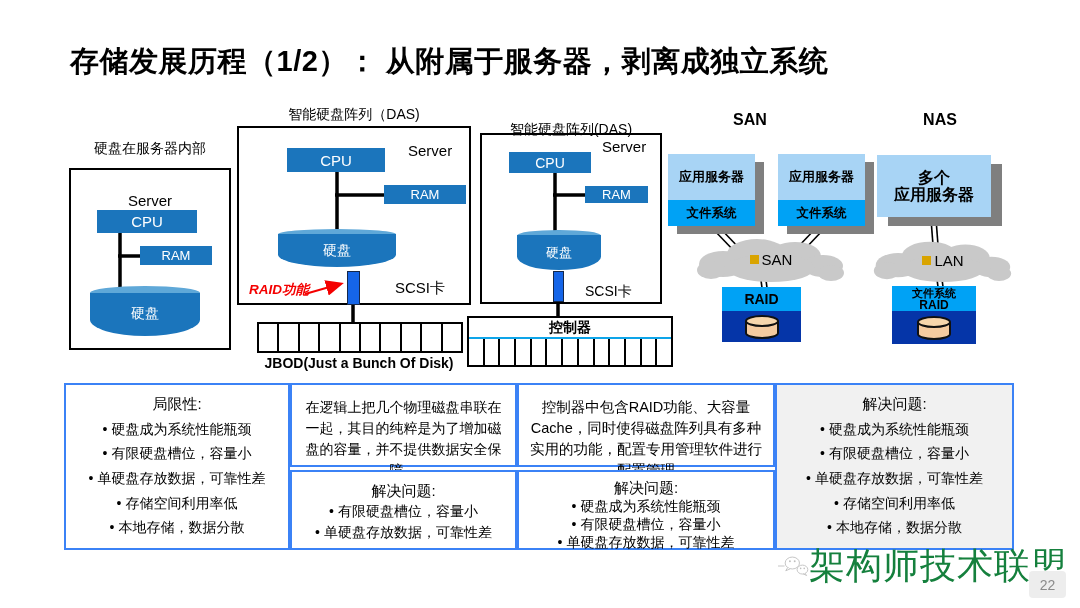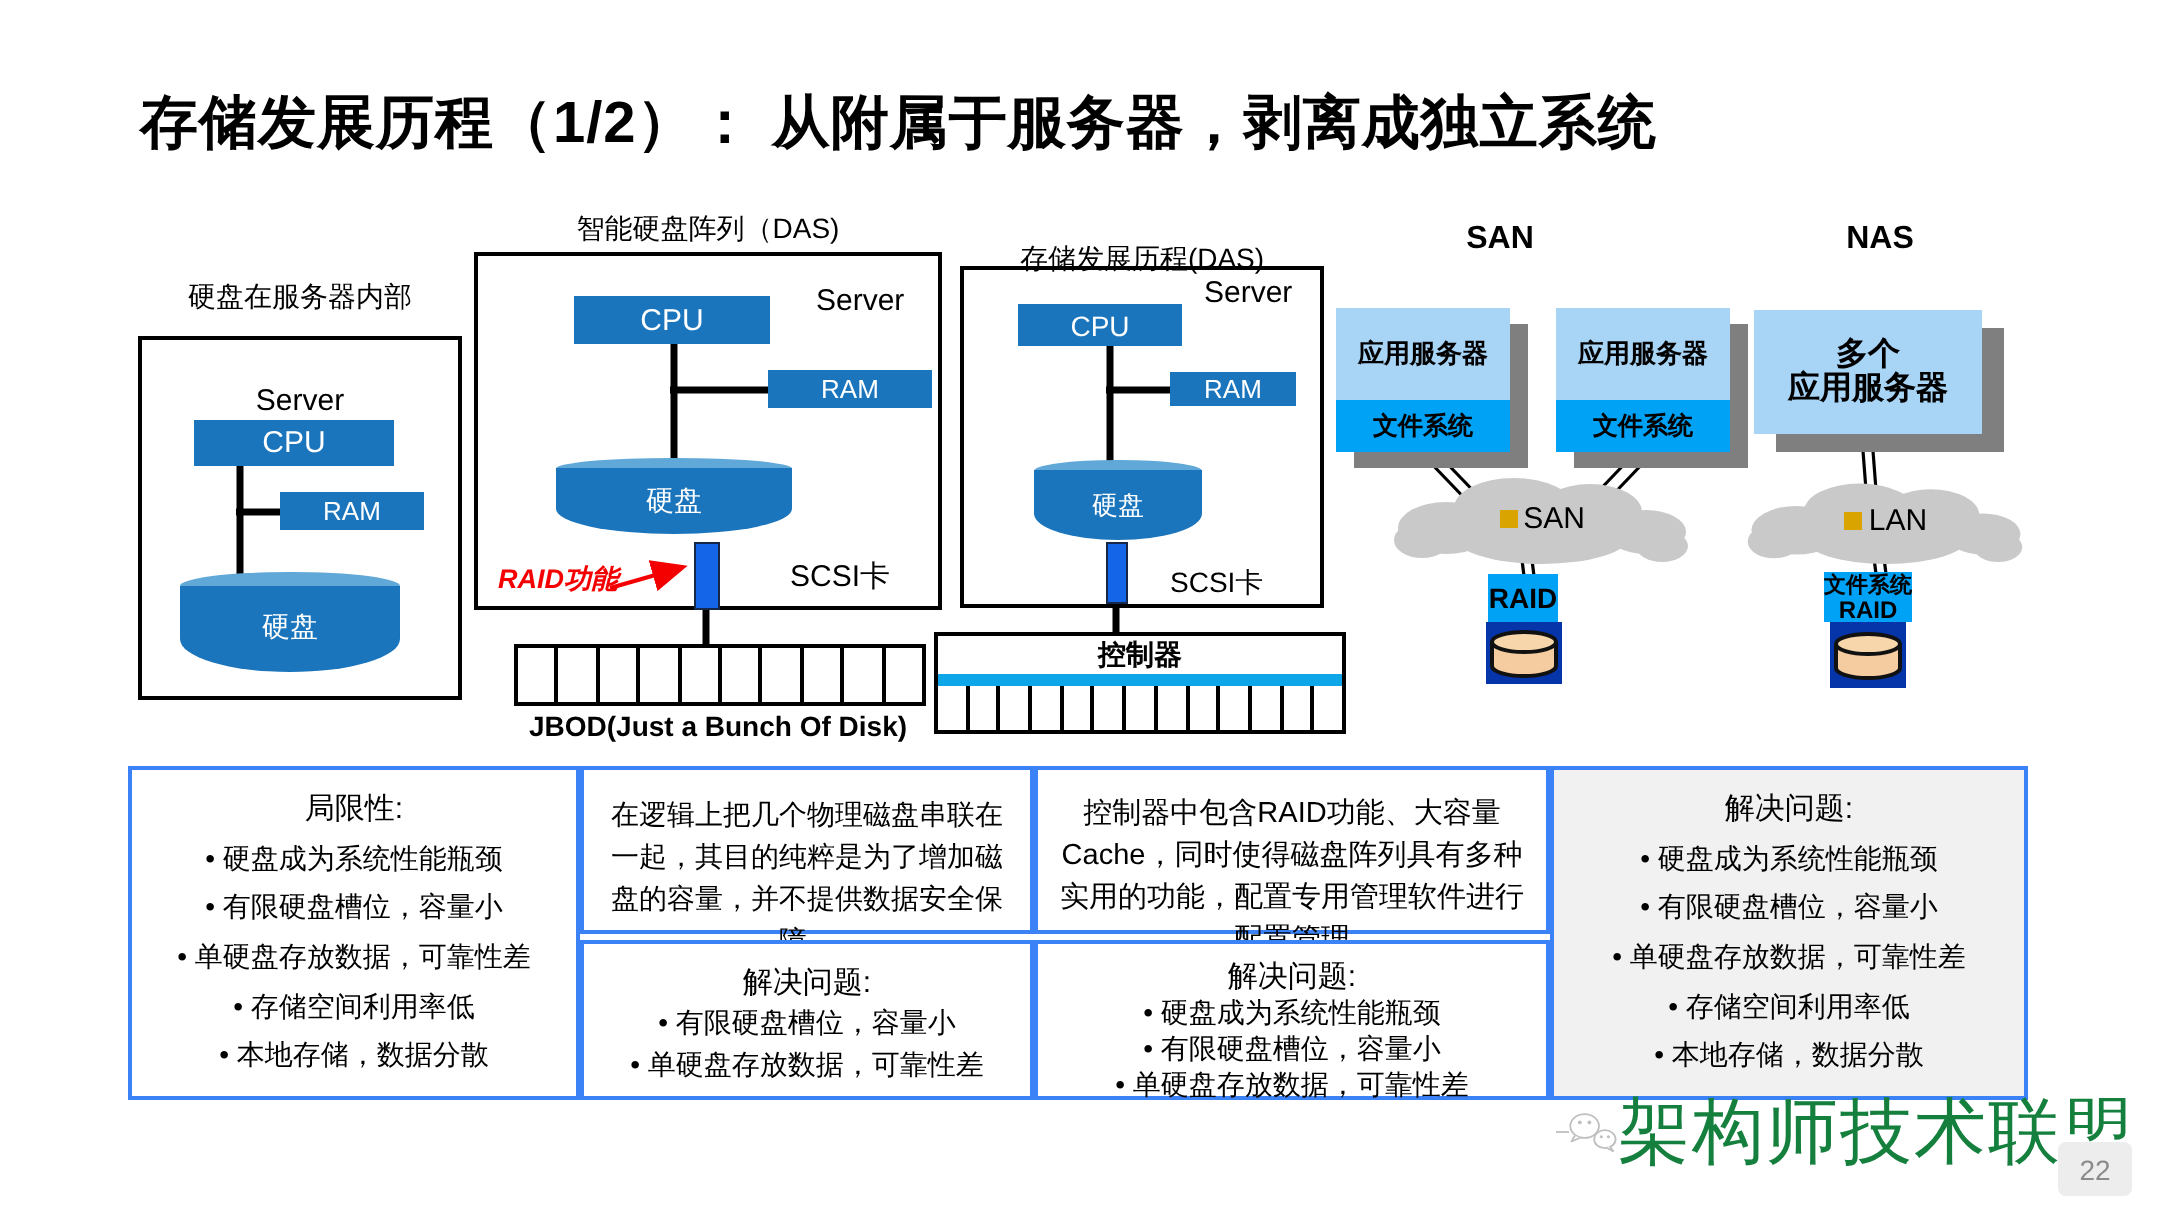--- a/index.html
+++ b/index.html
@@ -28,42 +28,42 @@
   .cyl .cyl-label{ position:absolute; inset:0; display:flex; align-items:center; justify-content:center;
                    color:#fff; font-size:14px; padding-top:5px; }
 
   .conn { background:#1565E8; border:1px solid #15284a; z-index:3; }
 
   .slot-strip { border:2px solid #000; background:#fff; display:flex; z-index:3; }
   .slot-cell { flex:1; border-right:2px solid #000; }
   .slot-cell:last-child { border-right:none; }
 
   .ctrl-assembly { border:2px solid #000; background:#fff; z-index:3; display:flex; flex-direction:column; }
-  .ctrl-bar { height:19px; border-bottom:6px solid #0ea5e9; display:flex; align-items:center; justify-content:center;
+  .ctrl-bar { height:19px; border-bottom:2px solid #0ea5e9; display:flex; align-items:center; justify-content:center;
               font-size:14px; font-weight:bold; }
   .ctrl-slots { flex:1; display:flex; }
 
   .sec-title { font-size:16px; font-weight:bold; text-align:center; z-index:3; }
 
   .srv-box { z-index:3; box-shadow:9px 8px 0 #7F7F7F; }
   .srv-top { height:46px; background:#A8D4F5; display:flex; align-items:center; justify-content:center;
              font-size:13px; font-weight:bold; }
   .srv-bottom { height:26px; background:#00A2F5; display:flex; align-items:center; justify-content:center;
                 font-size:12.5px; font-weight:bold; }
 
   .nas-appbox { z-index:3; background:#A8D4F5; box-shadow:11px 9px 0 #7F7F7F; display:flex; flex-direction:column;
                 align-items:center; justify-content:center; font-size:16px; font-weight:bold; line-height:17px; }
 
   .cloud { z-index:3; }
   .cloud svg { position:absolute; inset:0; }
   .cloud-label { position:absolute; inset:0; display:flex; align-items:center; justify-content:center;
                  font-size:15px; z-index:4; }
   .gold-sq { display:inline-block; width:9px; height:9px; background:#D9A400; margin-right:3px; }
 
-  .store-box { z-index:3; display:flex; flex-direction:column;align-items:center; }
+  .store-box { z-index:3; display:flex; flex-direction:column; }
   .store-top { background:#00A2F5; display:flex; flex-direction:column; align-items:center; justify-content:center;
                font-weight:bold; }
   .store-bottom { background:#0535A8; flex:1; display:flex; align-items:center; justify-content:center; }
 
   .note-box { border:2px solid #3b82f6; background:#fff; display:flex; flex-direction:column; align-items:center;
               z-index:1; padding:4px 4px; }
   .note-box.gray { background:#F1F1F1; }
   .note-heading { font-size:15px; padding-top:6px; }
   .note-list { flex:1; width:100%; display:flex; flex-direction:column; justify-content:space-evenly;
                align-items:center; }
@@ -116,21 +116,21 @@
       <div class="slot-cell"></div>
       <div class="slot-cell"></div>
       <div class="slot-cell"></div>
       <div class="slot-cell"></div>
       <div class="slot-cell"></div>
       <div class="slot-cell"></div>
     </div>
   <div class="abs lbl lbl-center" style="left:250px;top:355px;width:218px;font-weight:bold;font-size:14px;">JBOD(Just a Bunch Of Disk)</div>
 
   <div class="abs outline-box z1" style="left:480px;top:133px;width:182px;height:171px;"></div>
-  <div class="abs lbl lbl-center z3" style="left:480px;top:121px;width:182px;">存储发展历程(DAS)</div>
+  <div class="abs lbl lbl-center z3" style="left:480px;top:121px;width:182px;">智能硬盘阵列(DAS)</div>
   <div class="abs lbl" style="left:602px;top:138px;font-size:15px;">Server</div>
   <div class="abs bar" style="left:509px;top:152px;width:82px;height:21px;font-size:14px;">CPU</div>
   <div class="abs bar small" style="left:585px;top:186px;width:63px;height:17px;">RAM</div>
   <div class="abs cyl" style="left:517px;top:230px;width:84px;height:40px;">
     <div class="cyl-top"></div>
     <div class="cyl-body"></div>
     <div class="cyl-label" style="font-size:13px;">硬盘</div>
   </div>
   <div class="abs conn" style="left:553px;top:271px;width:11px;height:31px;"></div>
   <div class="abs lbl" style="left:585px;top:283px;">SCSI卡</div>

